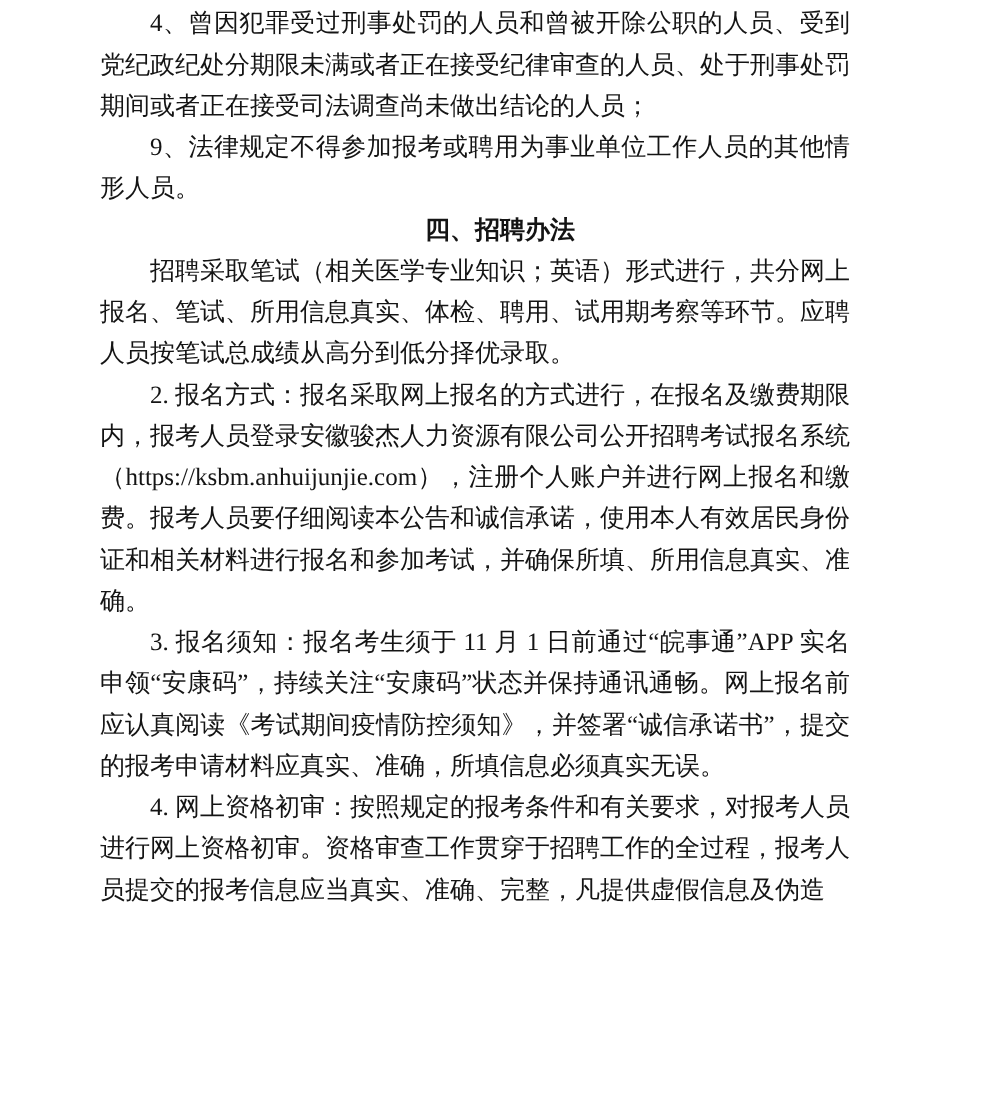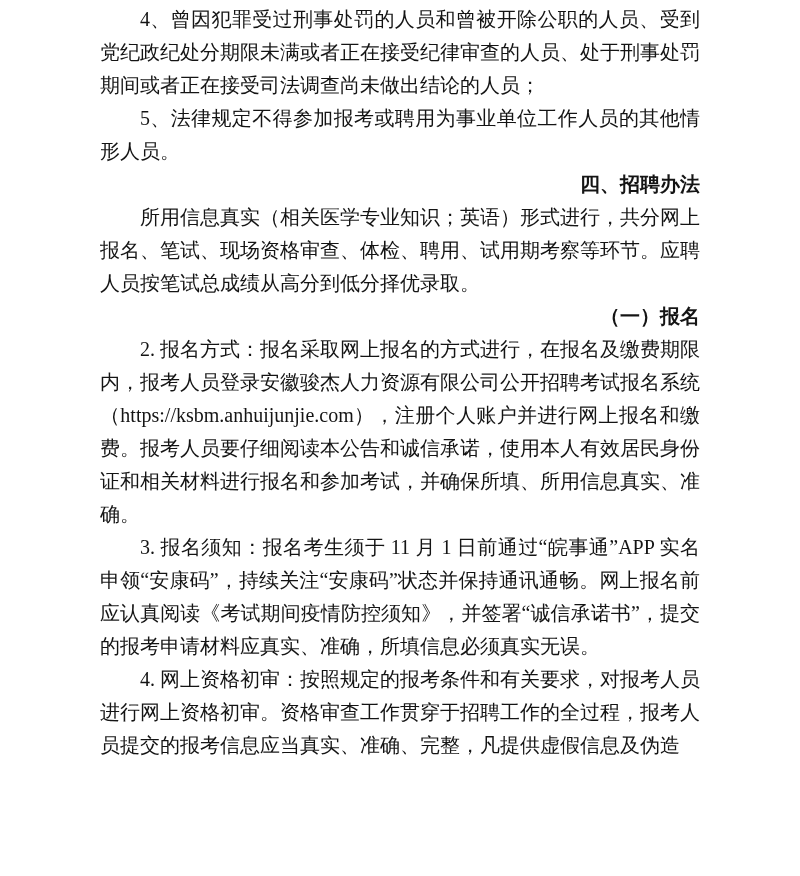--- a/index.html
+++ b/index.html
@@ -9,49 +9,48 @@
   }
   .page {
     position: relative;
     width: 800px;
     height: 876px;
     background: #ffffff;
     overflow: hidden;
   }
   .doc {
     box-sizing: content-box;
-    margin-left: 100px;
+    margin-left: 80px;
     width: 600px;
     padding-top: 3px;
     font-family: "Liberation Serif", "DejaVu Serif", serif;
     font-size: 20px;
     line-height: 33px;
     color: #141414;
     text-align: justify;
     text-justify: inter-character;
   }
   .para {
     margin: 0;
     padding: 0;
     text-indent: 2em;
     word-break: break-all;
     overflow-wrap: break-word;
   }
   .para.heading {
     font-weight: bold;
-    text-align: right;
+    text-align: center;
   }
 </style>
 </head>
 <body>
 
 <div class="page">
   <div class="doc" id="doc">
       <p class="para body">4、曾因犯罪受过刑事处罚的人员和曾被开除公职的人员、受到党纪政纪处分期限未满或者正在接受纪律审查的人员、处于刑事处罚期间或者正在接受司法调查尚未做出结论的人员；</p>
-      <p class="para body">5、法律规定不得参加报考或聘用为事业单位工作人员的其他情形人员。</p>
+      <p class="para body">9、法律规定不得参加报考或聘用为事业单位工作人员的其他情形人员。</p>
       <p class="para heading">四、招聘办法</p>
-      <p class="para body">所用信息真实（相关医学专业知识；英语）形式进行，共分网上报名、笔试、现场资格审查、体检、聘用、试用期考察等环节。应聘人员按笔试总成绩从高分到低分择优录取。</p>
-      <p class="para heading">（一）报名</p>
+      <p class="para body">招聘采取笔试（相关医学专业知识；英语）形式进行，共分网上报名、笔试、所用信息真实、体检、聘用、试用期考察等环节。应聘人员按笔试总成绩从高分到低分择优录取。</p>
       <p class="para body">2. 报名方式：报名采取网上报名的方式进行，在报名及缴费期限内，报考人员登录安徽骏杰人力资源有限公司公开招聘考试报名系统（https://ksbm.anhuijunjie.com），注册个人账户并进行网上报名和缴费。报考人员要仔细阅读本公告和诚信承诺，使用本人有效居民身份证和相关材料进行报名和参加考试，并确保所填、所用信息真实、准确。</p>
       <p class="para body">3. 报名须知：报名考生须于 11 月 1 日前通过“皖事通”APP 实名申领“安康码”，持续关注“安康码”状态并保持通讯通畅。网上报名前应认真阅读《考试期间疫情防控须知》，并签署“诚信承诺书”，提交的报考申请材料应真实、准确，所填信息必须真实无误。</p>
       <p class="para body">4. 网上资格初审：按照规定的报考条件和有关要求，对报考人员进行网上资格初审。资格审查工作贯穿于招聘工作的全过程，报考人员提交的报考信息应当真实、准确、完整，凡提供虚假信息及伪造</p>
     </div>
 </div>
 
 </body></html>

